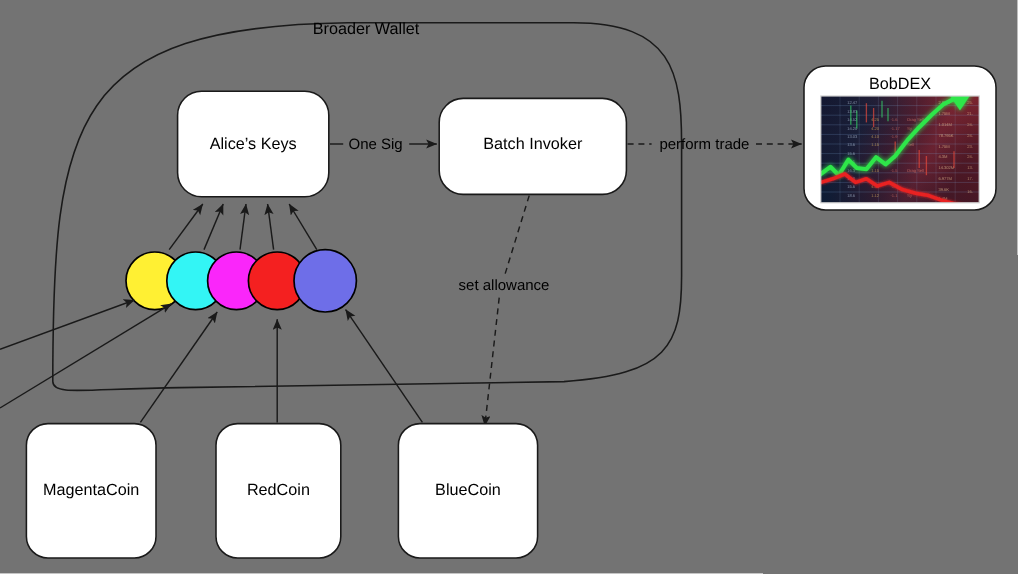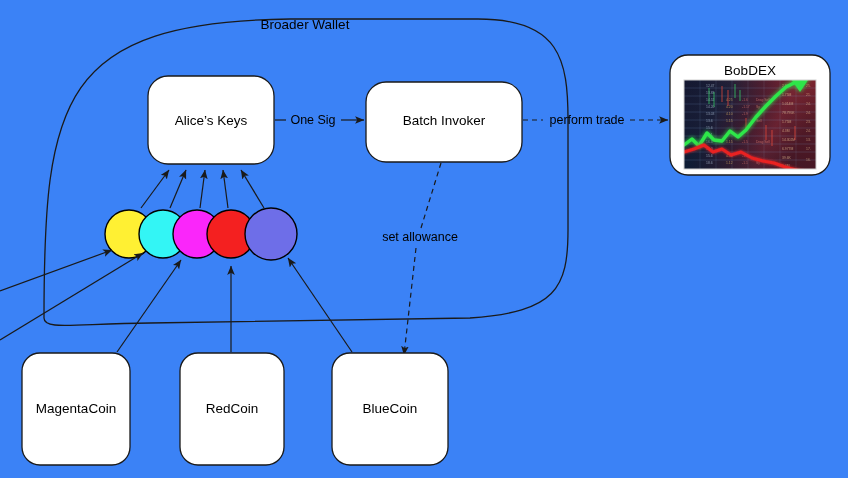--- a/index.html
+++ b/index.html
@@ -10,21 +10,21 @@
   body {
     width: 848px;
     height: 478px;
     overflow: hidden;
     font-family: "Liberation Sans", sans-serif;
   }
   #diagram-root {
     position: relative;
     width: 848px;
     height: 478px;
-    background: #3b82f6;
+    background: #737373;
   }
   svg#diagram-svg {
     position: absolute;
     top: 0;
     left: 0;
     width: 848px;
     height: 478px;
   }
   .node-shape {
     fill: #ffffff;

